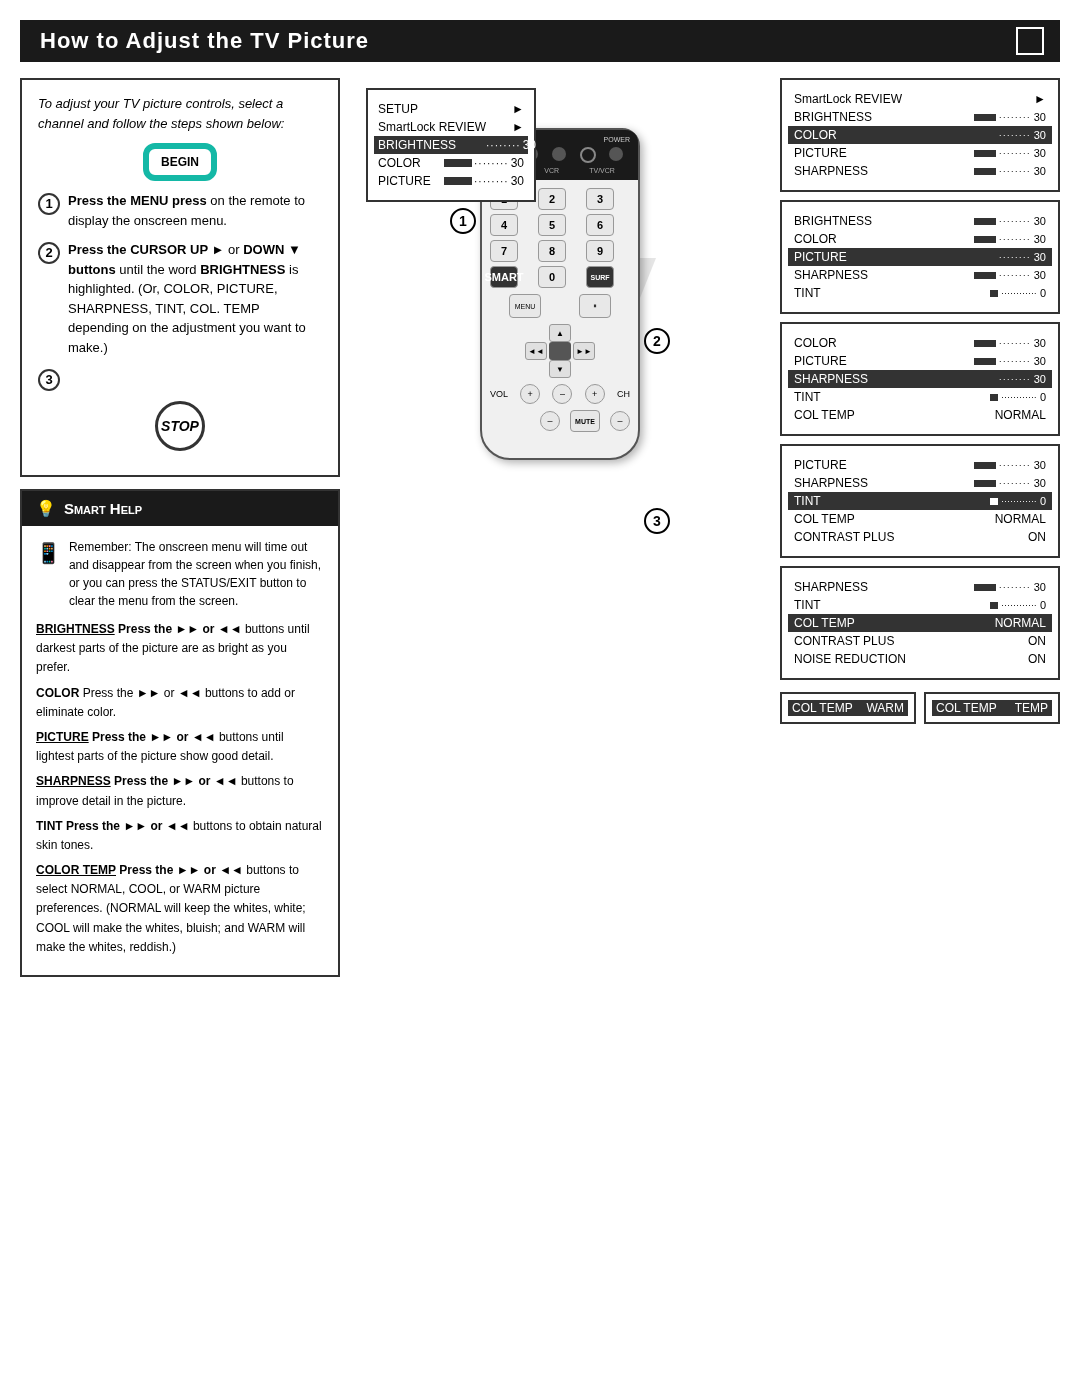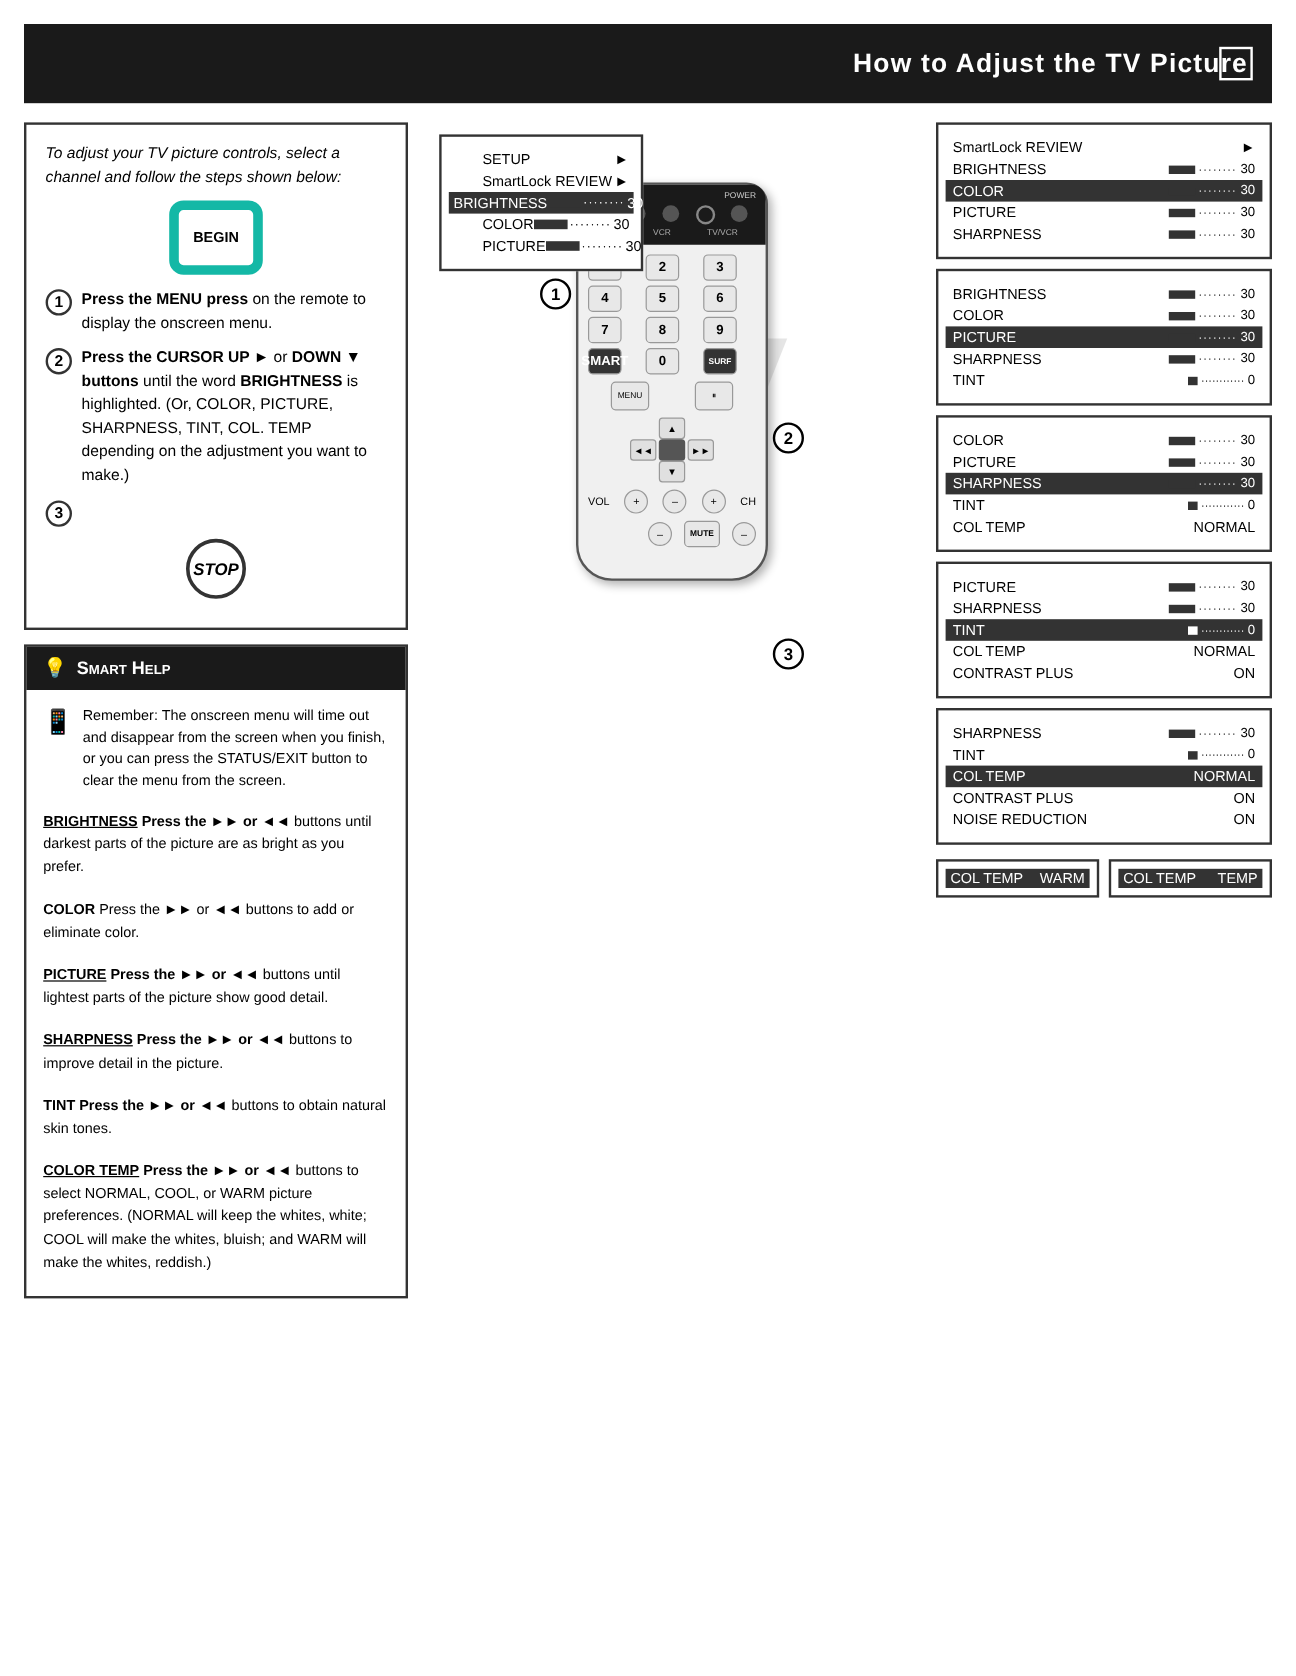--- a/index.html
+++ b/index.html
@@ -16,22 +16,22 @@
       width: 1080px;
       min-height: 1397px;
       background: #fff;
       padding: 20px;
     }
 
     
     .header {
       background: #1a1a1a;
       color: #fff;
-      text-align: right;
-      padding: 20px 20px;
+      text-align: left;
+      padding: 8px 20px;
       font-size: 22px;
       font-weight: bold;
       letter-spacing: 1px;
       margin-bottom: 16px;
       position: relative;
     }
     .header-box {
       position: absolute;
       right: 16px;
       top: 50%;
@@ -66,23 +66,23 @@
       line-height: 1.5;
       background: #fff;
     }
     .instructions-box .intro {
       font-style: italic;
       font-size: 13px;
       margin-bottom: 10px;
     }
     .begin-badge {
       display: inline-block;
-      border: 8px solid #14b8a6;
+      border: 6px solid #14b8a6;
       border-radius: 12px;
-      padding: 14px 12px;
+      padding: 4px 12px;
       font-size: 12px;
       font-weight: bold;
       text-align: center;
       margin: 6px auto;
       display: block;
       width: fit-content;
       margin: 0 auto 10px auto;
     }
     .step {
       display: flex;
@@ -152,21 +152,21 @@
       margin-bottom: 10px;
     }
     .stack-icon {
       font-size: 20px;
       flex-shrink: 0;
     }
     .help-items {
       font-size: 12px;
       line-height: 1.6;
     }
-    .help-items p { margin-bottom: 6px; margin-top: 16px; }
+    .help-items p { margin-bottom: 6px; }
     .help-items b { font-weight: bold; }
     .help-items u { text-decoration: underline; }
 
     
     .center-col {
       flex: 1;
       display: flex;
       align-items: flex-start;
       justify-content: center;
       position: relative;
@@ -184,21 +184,20 @@
       background: #fff;
       font-size: 12px;
       z-index: 10;
     }
     .menu-preview-row {
       display: flex;
       justify-content: space-between;
       align-items: center;
       padding: 2px 0;
       font-size: 12px;
-      margin-left: 24px;
     }
     .menu-preview-row.highlighted {
       background: #333;
       color: #fff;
       padding: 2px 4px;
       margin: 0 -4px;
     }
     .menu-bar {
       display: flex;
       align-items: center;

